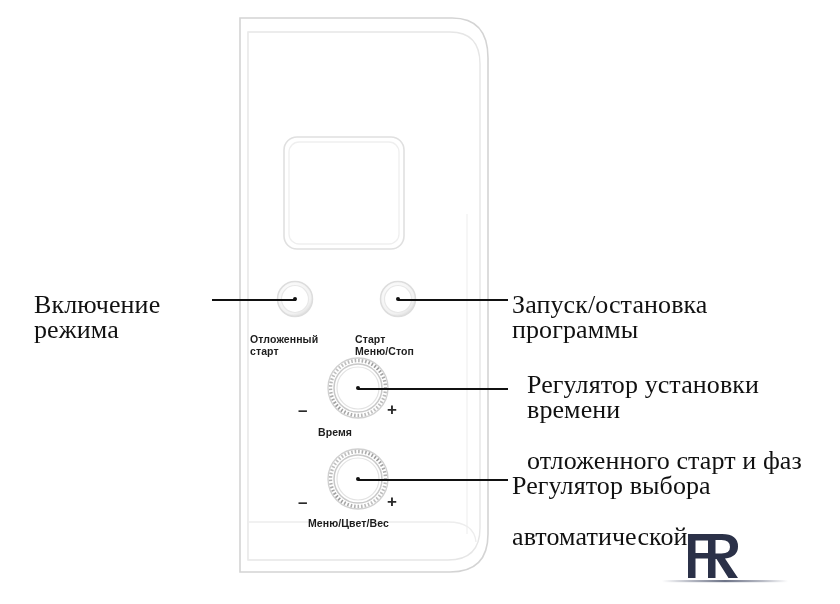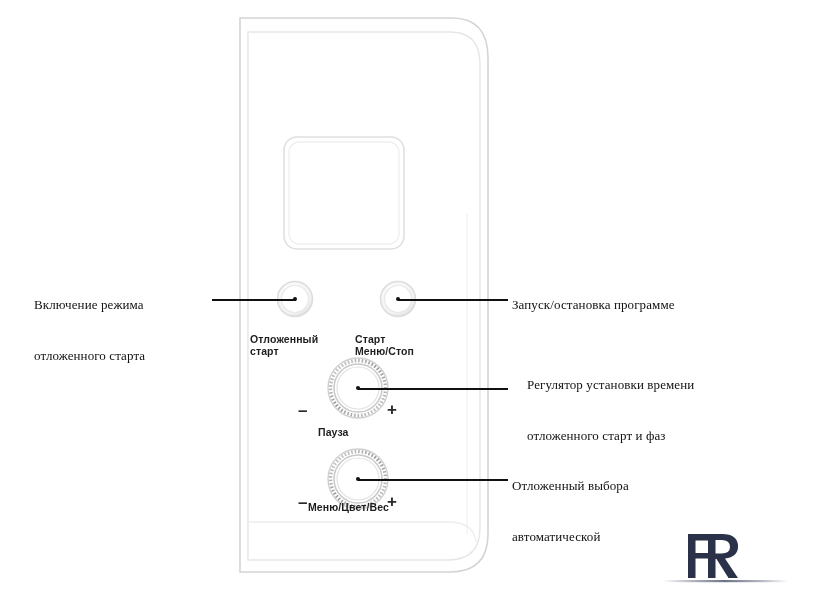--- a/index.html
+++ b/index.html
@@ -44,21 +44,21 @@
     width: 4px;
     height: 4px;
     border-radius: 50%;
     background: #111111;
   }
 
   
   .anno {
     position: absolute;
     font-family: "Liberation Serif", serif;
-    font-size: 13px;
+    font-size: 26px;
     line-height: 25.5px;
     color: #111111;
     white-space: pre-line;
     letter-spacing: 0.1px;
   }
   .anno-left {
     text-align: left;
   }
   .anno .ln { display: block; }
 
@@ -145,23 +145,23 @@
   <div class="face-label" style="left:250px; top:320px; width:92px;">
     <span class="ln">Отложенный</span>
     <span class="ln">старт</span>
   </div>
 
   <div class="face-label" style="left:355px; top:320px; width:88px;">
     <span class="ln">Старт</span>
     <span class="ln">Меню/Стоп</span>
   </div>
 
-  <div class="face-label" style="left:318px; top:426px; width:80px;">Пауза</div>
-
-  <div class="face-label" style="left:308px; top:501px; width:102px;">Меню/Цвет/Вес</div>
+  <div class="face-label" style="left:318px; top:426px; width:80px;">Время</div>
+
+  <div class="face-label" style="left:308px; top:517px; width:102px;">Меню/Цвет/Вес</div>
 
   <span class="sign" style="left:298px; top:402px;">–</span>
   <span class="sign" style="left:387px; top:401px;">+</span>
 
   <span class="sign" style="left:298px; top:494px;">–</span>
   <span class="sign" style="left:387px; top:493px;">+</span>
 
   <div class="leader" style="left:212px; top:299px; width:84px;"></div>
   <div class="leader-dot" style="left:293px; top:297px;"></div>
 
@@ -169,34 +169,33 @@
   <div class="leader-dot" style="left:396px; top:297px;"></div>
 
   <div class="leader" style="left:358px; top:388px; width:150px;"></div>
   <div class="leader-dot" style="left:356px; top:386px;"></div>
 
   <div class="leader" style="left:358px; top:479px; width:150px;"></div>
   <div class="leader-dot" style="left:356px; top:477px;"></div>
 
   <div class="anno anno-left" style="left:34px; top:266px; width:200px;">
     <span class="ln">Включение режима</span>
-    <span class="ln">отложенного старта</span>
   </div>
 
   <div class="anno" style="left:512px; top:266px; width:318px;">
-    <span class="ln">Запуск/остановка программе</span>
+    <span class="ln">Запуск/остановка программы</span>
   </div>
 
   <div class="anno" style="left:527px; top:346px; width:322px;">
     <span class="ln">Регулятор установки времени</span>
     <span class="ln">отложенного старт и фаз</span>
   </div>
 
   <div class="anno" style="left:512px; top:447px; width:322px;">
-    <span class="ln">Отложенный выбора</span>
+    <span class="ln">Регулятор выбора</span>
     <span class="ln">автоматической</span>
     
     
   </div>
 
   <div class="watermark">
     <svg width="130" height="62" viewBox="0 0 130 62" xmlns="http://www.w3.org/2000/svg">
       <defs>
         <linearGradient id="underline" x1="0" y1="0" x2="1" y2="0">
           <stop offset="0" stop-color="#ffffff"></stop>

